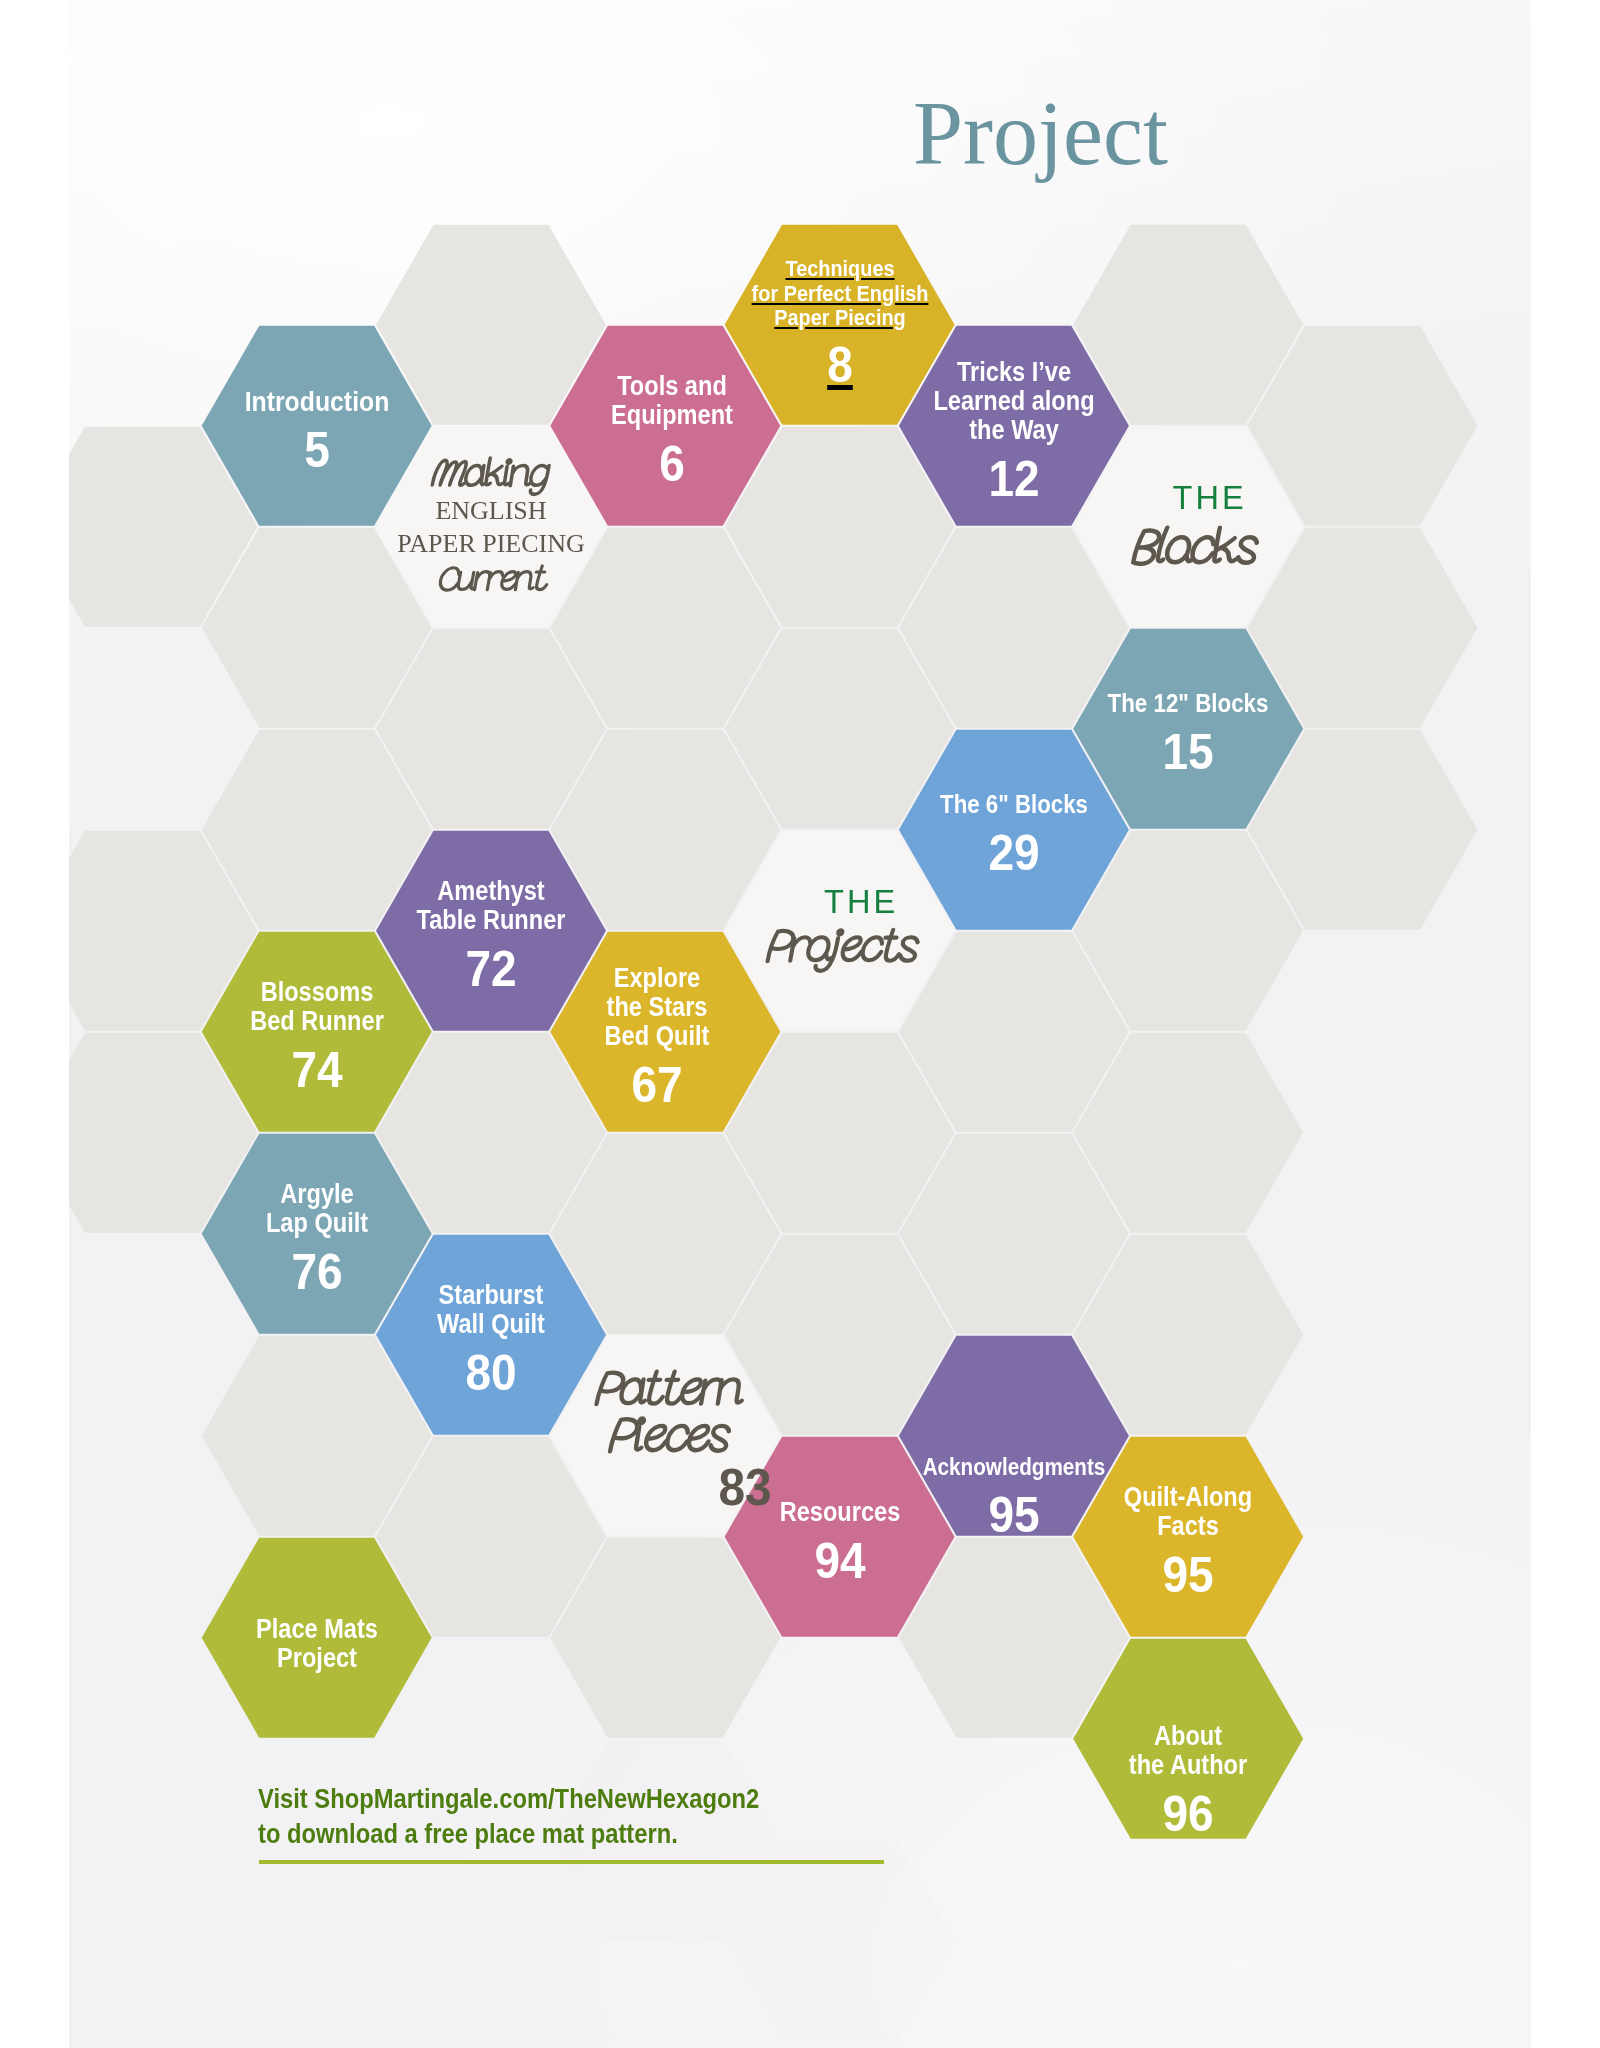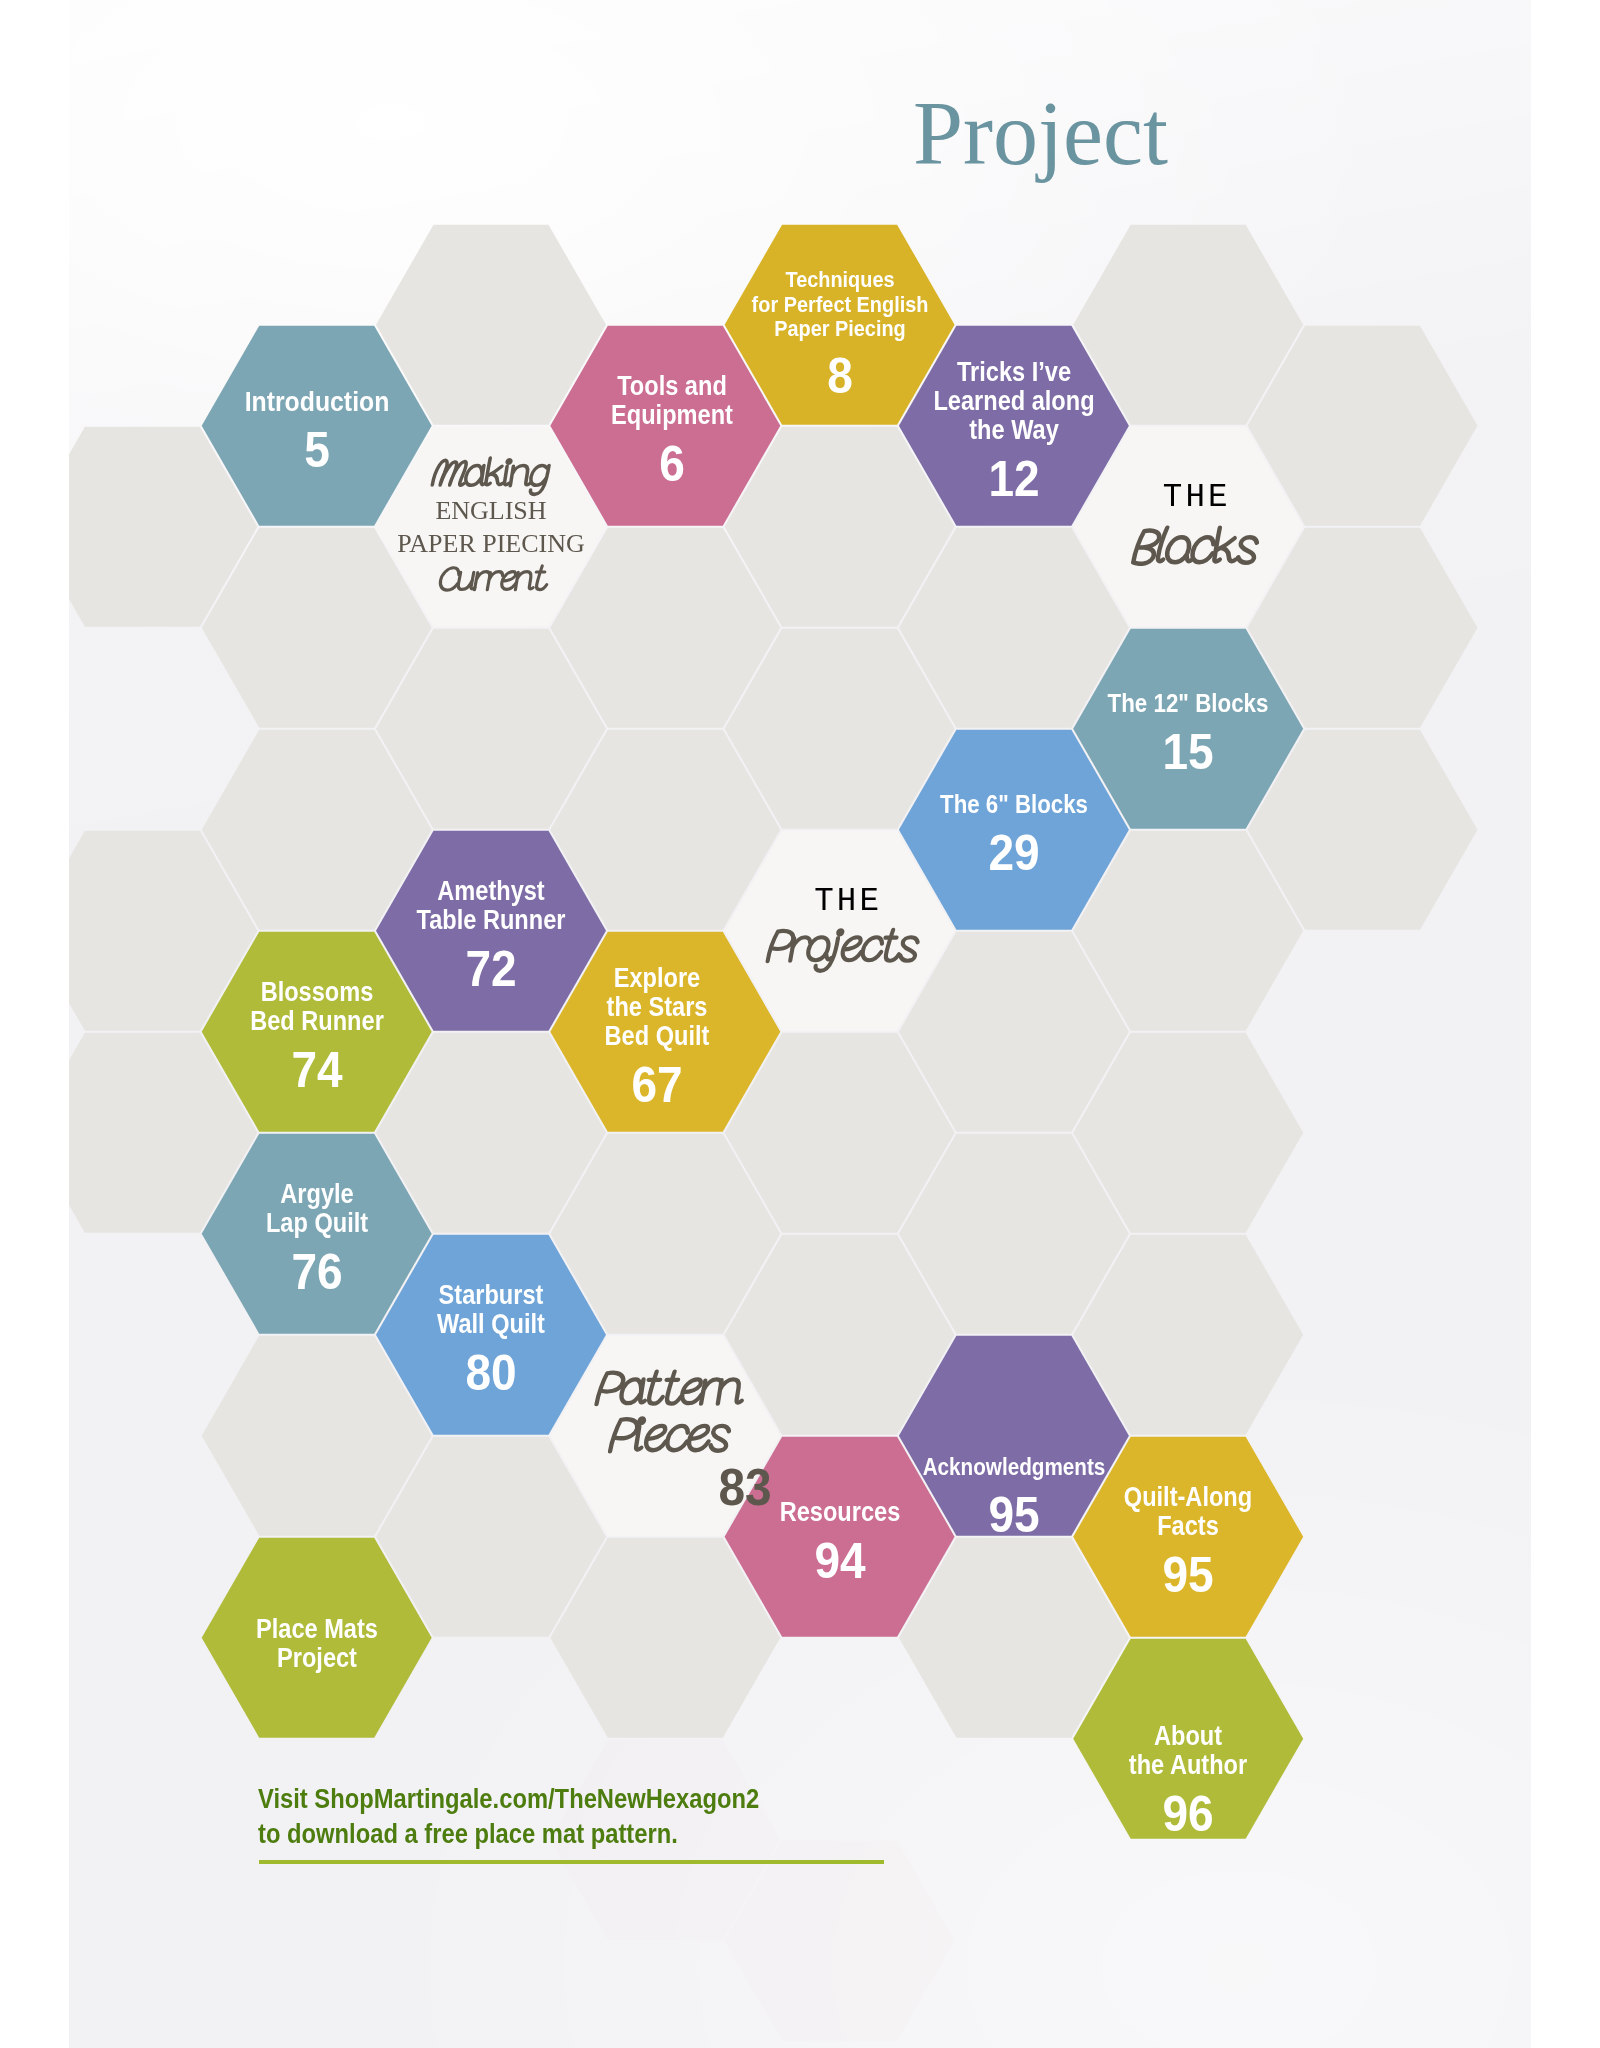--- a/index.html
+++ b/index.html
@@ -11,22 +11,22 @@
         background:
           radial-gradient(ellipse 70% 26% at 22% 6%, rgba(255,255,255,0.95) 0%, rgba(255,255,255,0) 100%),
           radial-gradient(ellipse 60% 30% at 80% 96%, rgba(255,255,255,0.5) 0%, rgba(255,255,255,0) 100%),
           linear-gradient(170deg, rgba(255,255,255,0.75) 0%, rgba(255,255,255,0.05) 28%, rgba(255,255,255,0) 60%);}
   svg#hexlayer{position:absolute;left:0;top:0;width:1600px;height:2048px;display:block;}
   #title{position:absolute;color:#6a94a0;font-family:"Liberation Serif",serif;
          font-size:90px;left:913px;top:89px;line-height:1;}
   .hexbox{position:absolute;width:232px;text-align:center;}
   .ln{display:block;font-weight:bold;color:#ffffff;transform:scaleX(0.88);}
   .pg{display:block;font-weight:bold;color:#ffffff;line-height:1;transform:scaleX(0.92);}
-  .the{display:block;font-family:Liberation Mono, monospace;color:#000000;
-       letter-spacing:3.1px;line-height:1;text-indent:3.1px;position:relative;left:7px;}
+  .the{display:block;font-family:Liberation Sans, sans-serif;color:#15803d;
+       letter-spacing:3.1px;line-height:1;text-indent:3.1px;position:relative;left:20px;}
   .caps{display:block;font-family:"Liberation Serif",serif;color:#5d574e;line-height:33px;}
   .darkpg{color:#5d574e;}
   #footer{position:absolute;left:258px;top:1782px;width:900px;color:#4d7c0f;
           font-size:27px;font-weight:bold;line-height:35px;}
   #footer div{transform:scaleX(0.88);transform-origin:left center;}
   #rule{position:absolute;left:259px;top:1860px;width:625px;height:4px;background:#9fba2c;}
 </style>
 </head>
 <body>
 
@@ -153,21 +153,21 @@
       </div>
       <div class="hexbox" style="left: 375px; top: 493.7px;">
         <div class="caps" style="font-size: 26px; text-align: center;">ENGLISH</div>
         <div class="caps" style="font-size: 26px;">PAPER PIECING</div>
       </div>
       <div class="hexbox" style="left: 556px; top: 372.122px;">
         <div class="ln" style="font-size: 26.8px; line-height: 29.078px;">Tools and</div>
         <div class="ln" style="font-size: 26.8px; line-height: 29.078px;">Equipment</div>
         <div class="pg" style="font-size: 50px; margin-top: 9px;">6</div>
       </div>
-      <div class="hexbox" style="left: 723.6px; top: 268px;">
+      <div class="hexbox" style="left: 723.6px; top: 257px; text-decoration: underline;">
         <div class="ln" style="font-size: 22.6px; line-height: 24.521px;">Techniques</div>
         <div class="ln" style="font-size: 22.6px; line-height: 24.521px;">for Perfect English</div>
         <div class="ln" style="font-size: 22.6px; line-height: 24.521px;">Paper Piecing</div>
         <div class="pg" style="font-size: 50px; margin-top: 9px;">8</div>
       </div>
       <div class="hexbox" style="left: 897.9px; top: 357.583px;">
         <div class="ln" style="font-size: 26.8px; line-height: 29.078px;">Tricks I’ve</div>
         <div class="ln" style="font-size: 26.8px; line-height: 29.078px;">Learned along</div>
         <div class="ln" style="font-size: 26.8px; line-height: 29.078px;">the Way</div>
         <div class="pg" style="font-size: 50px; margin-top: 9px;">12</div>

